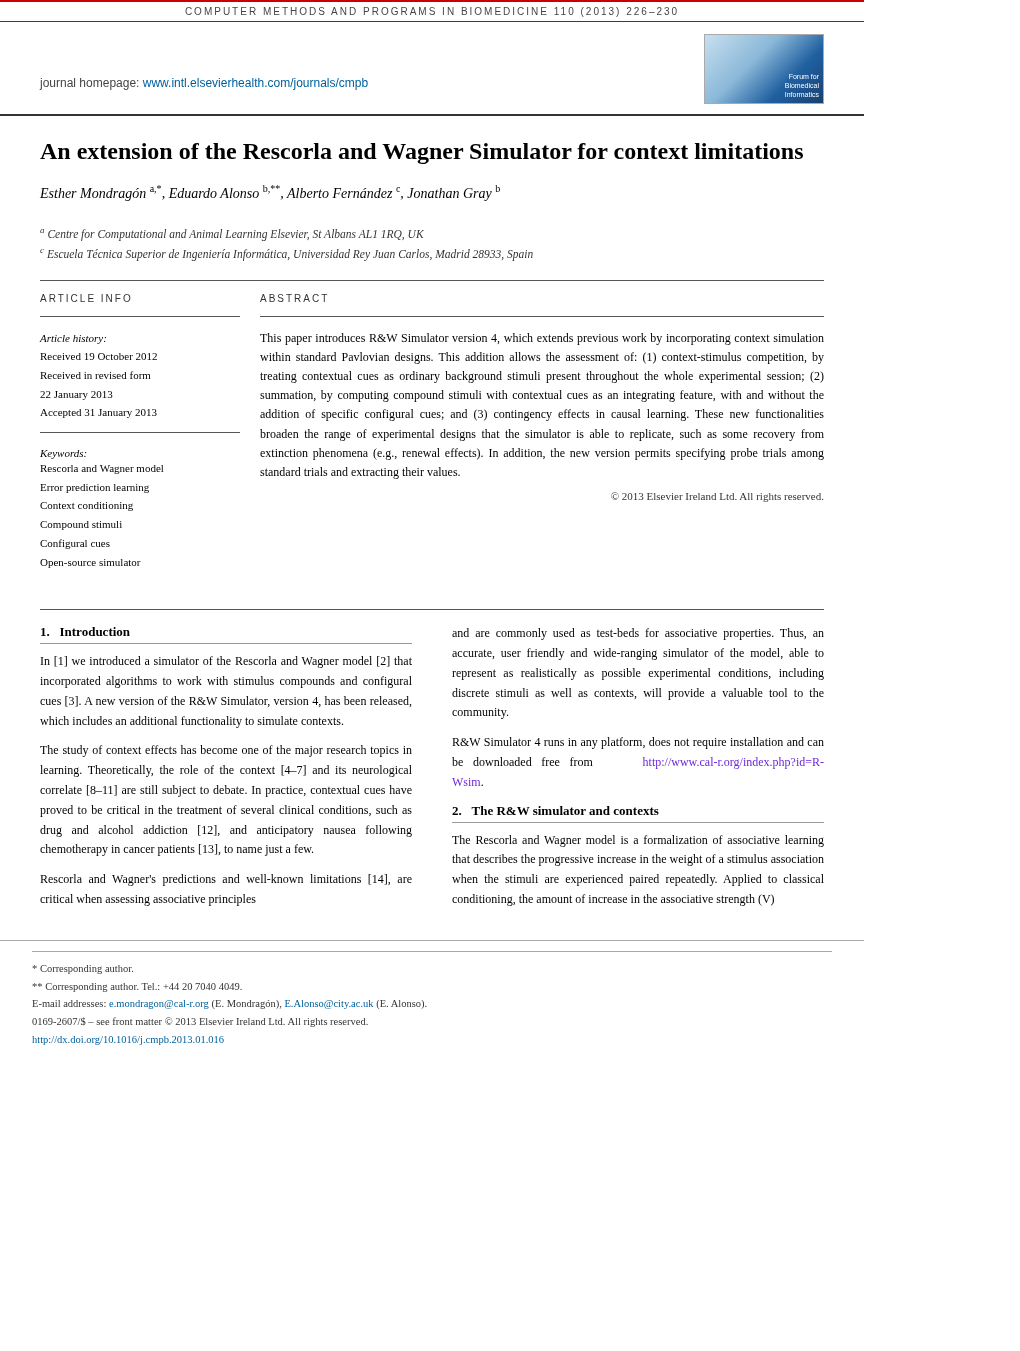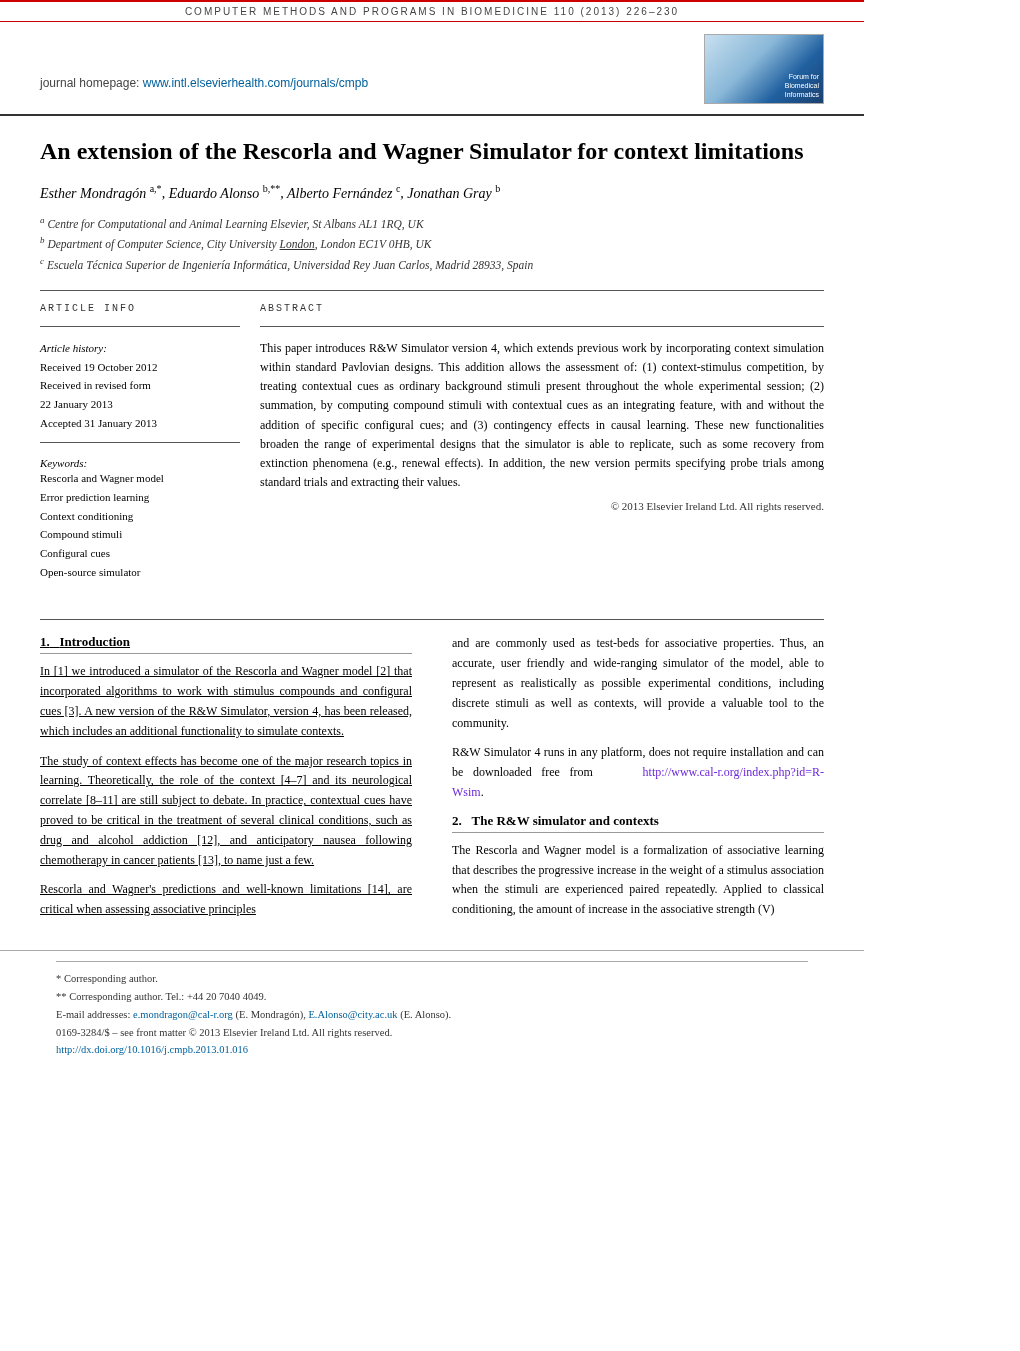--- a/index.html
+++ b/index.html
@@ -126,21 +126,21 @@
       font-size: 24px;
       font-weight: bold;
       line-height: 1.3;
       margin-bottom: 14px;
       color: #000;
     }
 
     .authors {
       font-size: 14px;
       font-style: italic;
-      margin-bottom: 8px;
+      margin-bottom: 18px;
       line-height: 1.6;
     }
 
     .authors sup {
       font-size: 10px;
       font-style: normal;
     }
 
     .affiliations {
       font-size: 11.5px;
@@ -172,21 +172,21 @@
       min-width: 200px;
     }
 
     .right-col {
       flex: 1;
     }
 
     .section-heading-small {
       font-size: 10px;
       letter-spacing: 2px;
-      font-family: Liberation Mono, monospace;
+      font-family: Liberation Sans, sans-serif;
       text-transform: uppercase;
       font-weight: normal;
       color: #333;
     }
 
     .article-info-block {
       font-size: 11px;
       line-height: 1.7;
     }
 
@@ -221,21 +221,20 @@
     
     .body-content {
       display: flex;
       gap: 20px;
       padding: 0 40px;
     }
 
     .body-left {
       flex: 1;
       padding-right: 10px;
-      text-decoration: underline;
     }
 
     .body-right {
       flex: 1;
       padding-left: 10px;
     }
 
     .body-text {
       font-size: 12px;
       line-height: 1.65;
@@ -252,21 +251,21 @@
     .section-title-num {
       font-size: 13px;
       font-weight: bold;
       border-bottom: 1px solid #999;
       padding-bottom: 3px;
       margin-bottom: 8px;
     }
 
     
     .footer-area {
-      padding: 10px 56px;
+      padding: 10px 32px;
       border-top: 1px solid #aaa;
       margin-top: 20px;
       font-size: 10.5px;
       line-height: 1.7;
       color: #333;
     }
 
     .footer-area a {
       color: #00609c;
       text-decoration: none;
@@ -302,21 +301,20 @@
   <div class="article-content">
 
     <div class="article-title">An extension of the Rescorla and Wagner Simulator for context limitations</div>
 
     <div class="authors">
       <em>Esther Mondragón <sup>a,*</sup>, Eduardo Alonso <sup>b,**</sup>, Alberto Fernández <sup>c</sup>, Jonathan Gray <sup>b</sup></em>
     </div>
 
     <div class="affiliations">
       <div><sup>a</sup> <em>Centre for Computational and Animal Learning Elsevier, St Albans AL1 1RQ, UK</em></div>
-      <div><sup>b</sup> <em>Department of Computer Science, City University <span style="font-style:italic;text-decoration:underline;">London</span>, London EC1V 0HB, UK</em></div>
       <div><sup>c</sup> <em>Escuela Técnica Superior de Ingeniería Informática, Universidad Rey Juan Carlos, Madrid 28933, Spain</em></div>
     </div>
 
     <hr class="section-divider">
 
     <div class="two-col">
 
       <div class="left-col">
         <div class="section-heading-small">ARTICLE INFO</div>
         <hr class="section-divider">
@@ -396,19 +394,19 @@
     <hr style="border:none;border-top:1px solid #aaa;margin-bottom:8px;">
     <div>* Corresponding author.</div>
     <div>** Corresponding author. Tel.: +44 20 7040 4049.</div>
     <div>
       <span>E-mail addresses:</span>
       <a href="#">e.mondragon@cal-r.org</a>
       <span>(E. Mondragón),</span>
       <a href="#">E.Alonso@city.ac.uk</a>
       <span>(E. Alonso).</span>
     </div>
-    <div>0169-3284/$ – see front matter © 2013 Elsevier Ireland Ltd. All rights reserved.</div>
+    <div>0169-2607/$ – see front matter © 2013 Elsevier Ireland Ltd. All rights reserved.</div>
     <div>
       <a href="#">http://dx.doi.org/10.1016/j.cmpb.2013.01.016</a>
     </div>
   </div>
 
 </div>
 
 </body></html>

